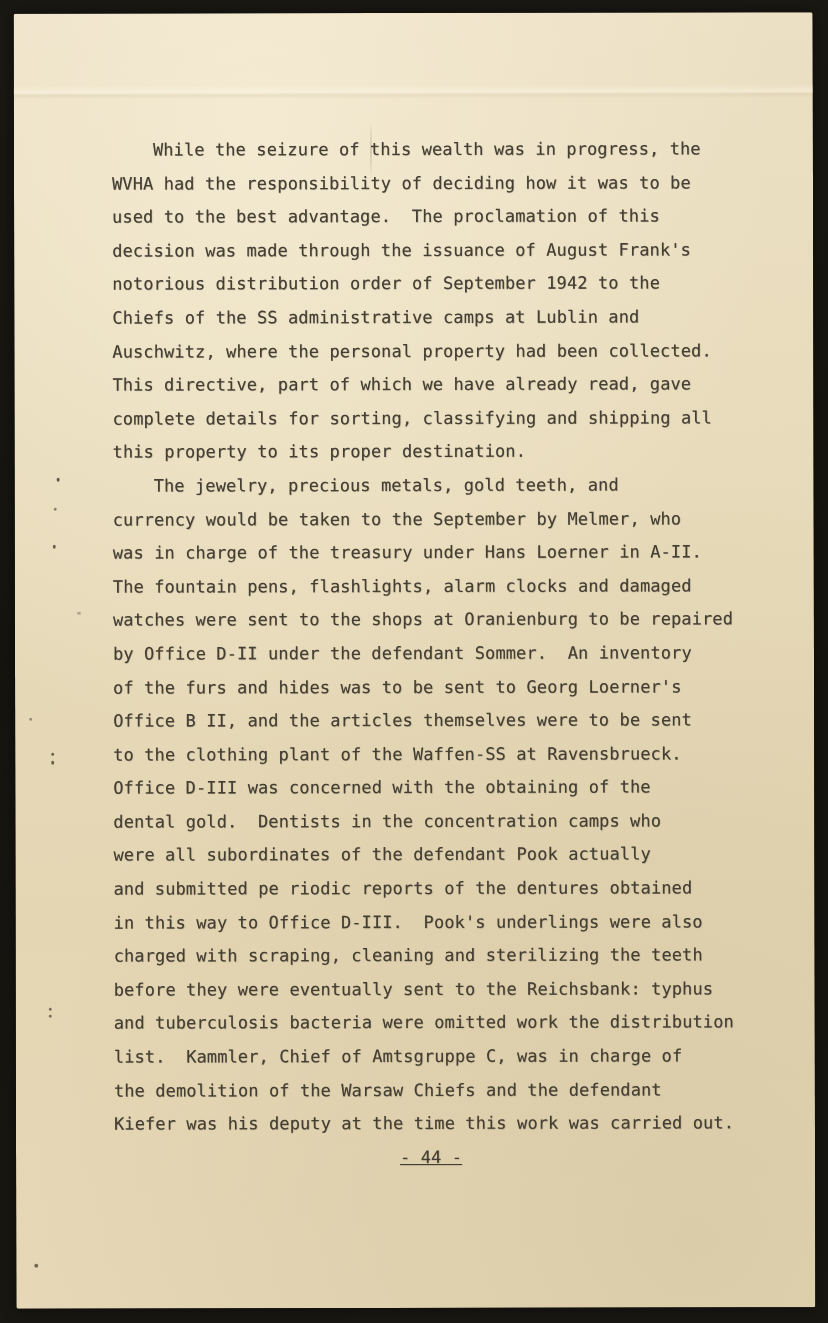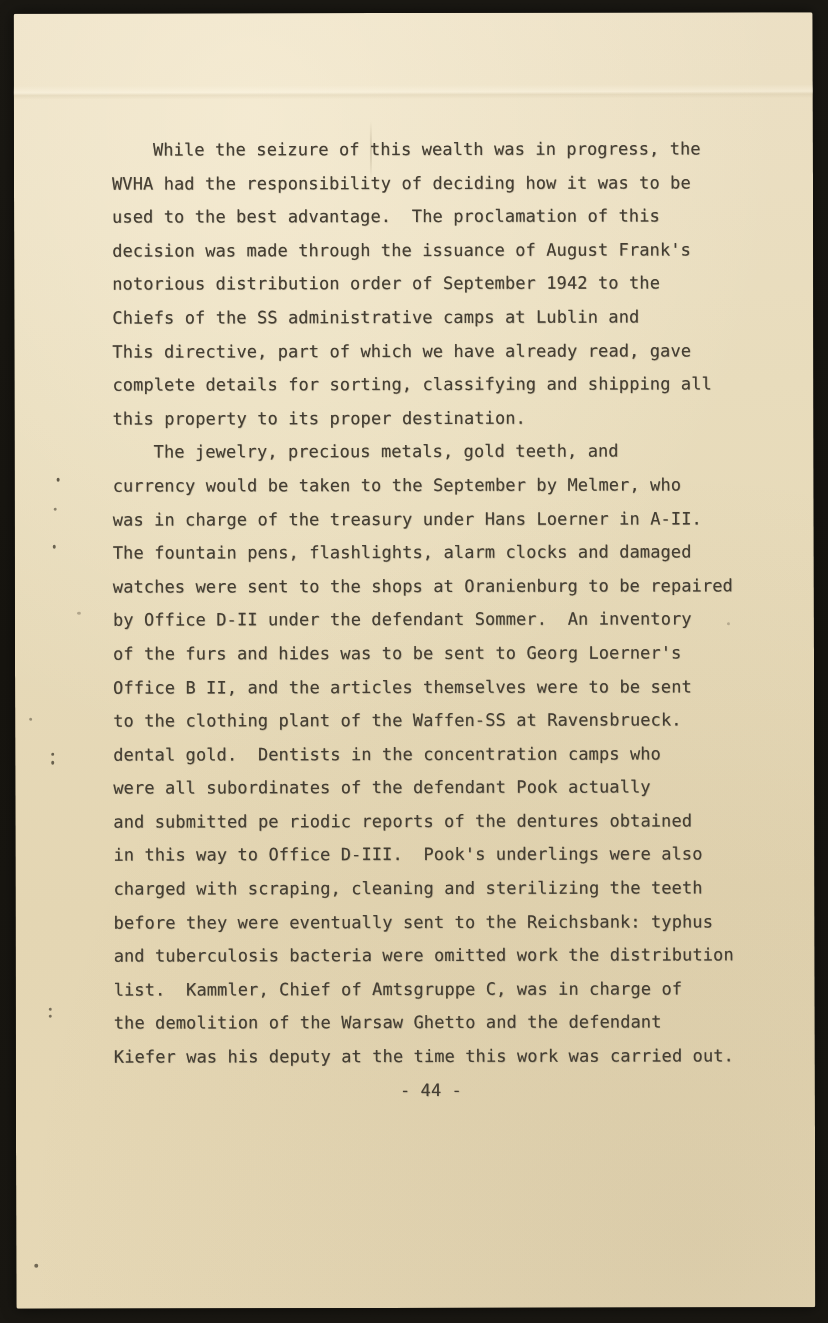--- a/index.html
+++ b/index.html
@@ -58,20 +58,21 @@
     white-space: pre;
     height: 33.6px;
   }
   .line.first {
     text-indent: 41px;
   }
   .page-number {
     text-align: center;
     white-space: pre;
     height: 33.6px;
+    text-decoration: underline;
   }
   .speck {
     position: absolute;
     background: #4a4334;
     border-radius: 50%;
   }
 </style>
 </head>
 <body>
 
@@ -94,39 +95,41 @@
   <div class="speck" style="left:712px; top:610px; width:3px; height:3px; opacity:0.3;"></div>
 
   <div class="text-block">
 
     <div class="line first">While the seizure of this wealth was in progress, the</div>
     <div class="line">WVHA had the responsibility of deciding how it was to be</div>
     <div class="line">used to the best advantage.  The proclamation of this</div>
     <div class="line">decision was made through the issuance of August Frank's</div>
     <div class="line">notorious distribution order of September 1942 to the</div>
     <div class="line">Chiefs of the SS administrative camps at Lublin and</div>
+    <div class="line">Auschwitz, where the personal property had been collected.</div>
     <div class="line">This directive, part of which we have already read, gave</div>
     <div class="line">complete details for sorting, classifying and shipping all</div>
     <div class="line">this property to its proper destination.</div>
 
     <div class="line first">The jewelry, precious metals, gold teeth, and</div>
     <div class="line">currency would be taken to the September by Melmer, who</div>
     <div class="line">was in charge of the treasury under Hans Loerner in A-II.</div>
     <div class="line">The fountain pens, flashlights, alarm clocks and damaged</div>
     <div class="line">watches were sent to the shops at Oranienburg to be repaired</div>
     <div class="line">by Office D-II under the defendant Sommer.  An inventory</div>
     <div class="line">of the furs and hides was to be sent to Georg Loerner's</div>
     <div class="line">Office B II, and the articles themselves were to be sent</div>
     <div class="line">to the clothing plant of the Waffen-SS at Ravensbrueck.</div>
+    <div class="line">Office D-III was concerned with the obtaining of the</div>
     <div class="line">dental gold.  Dentists in the concentration camps who</div>
     <div class="line">were all subordinates of the defendant Pook actually</div>
     <div class="line">and submitted pe riodic reports of the dentures obtained</div>
     <div class="line">in this way to Office D-III.  Pook's underlings were also</div>
     <div class="line">charged with scraping, cleaning and sterilizing the teeth</div>
     <div class="line">before they were eventually sent to the Reichsbank: typhus</div>
     <div class="line">and tuberculosis bacteria were omitted work the distribution</div>
     <div class="line">list.  Kammler, Chief of Amtsgruppe C, was in charge of</div>
-    <div class="line">the demolition of the Warsaw Ghetto and the defendant</div>
+    <div class="line">the demolition of the Warsaw Chiefs and the defendant</div>
     <div class="line">Kiefer was his deputy at the time this work was carried out.</div>
 
     <div class="page-number">- 44 -</div>
   </div>
 </div>
 
 </body></html>

